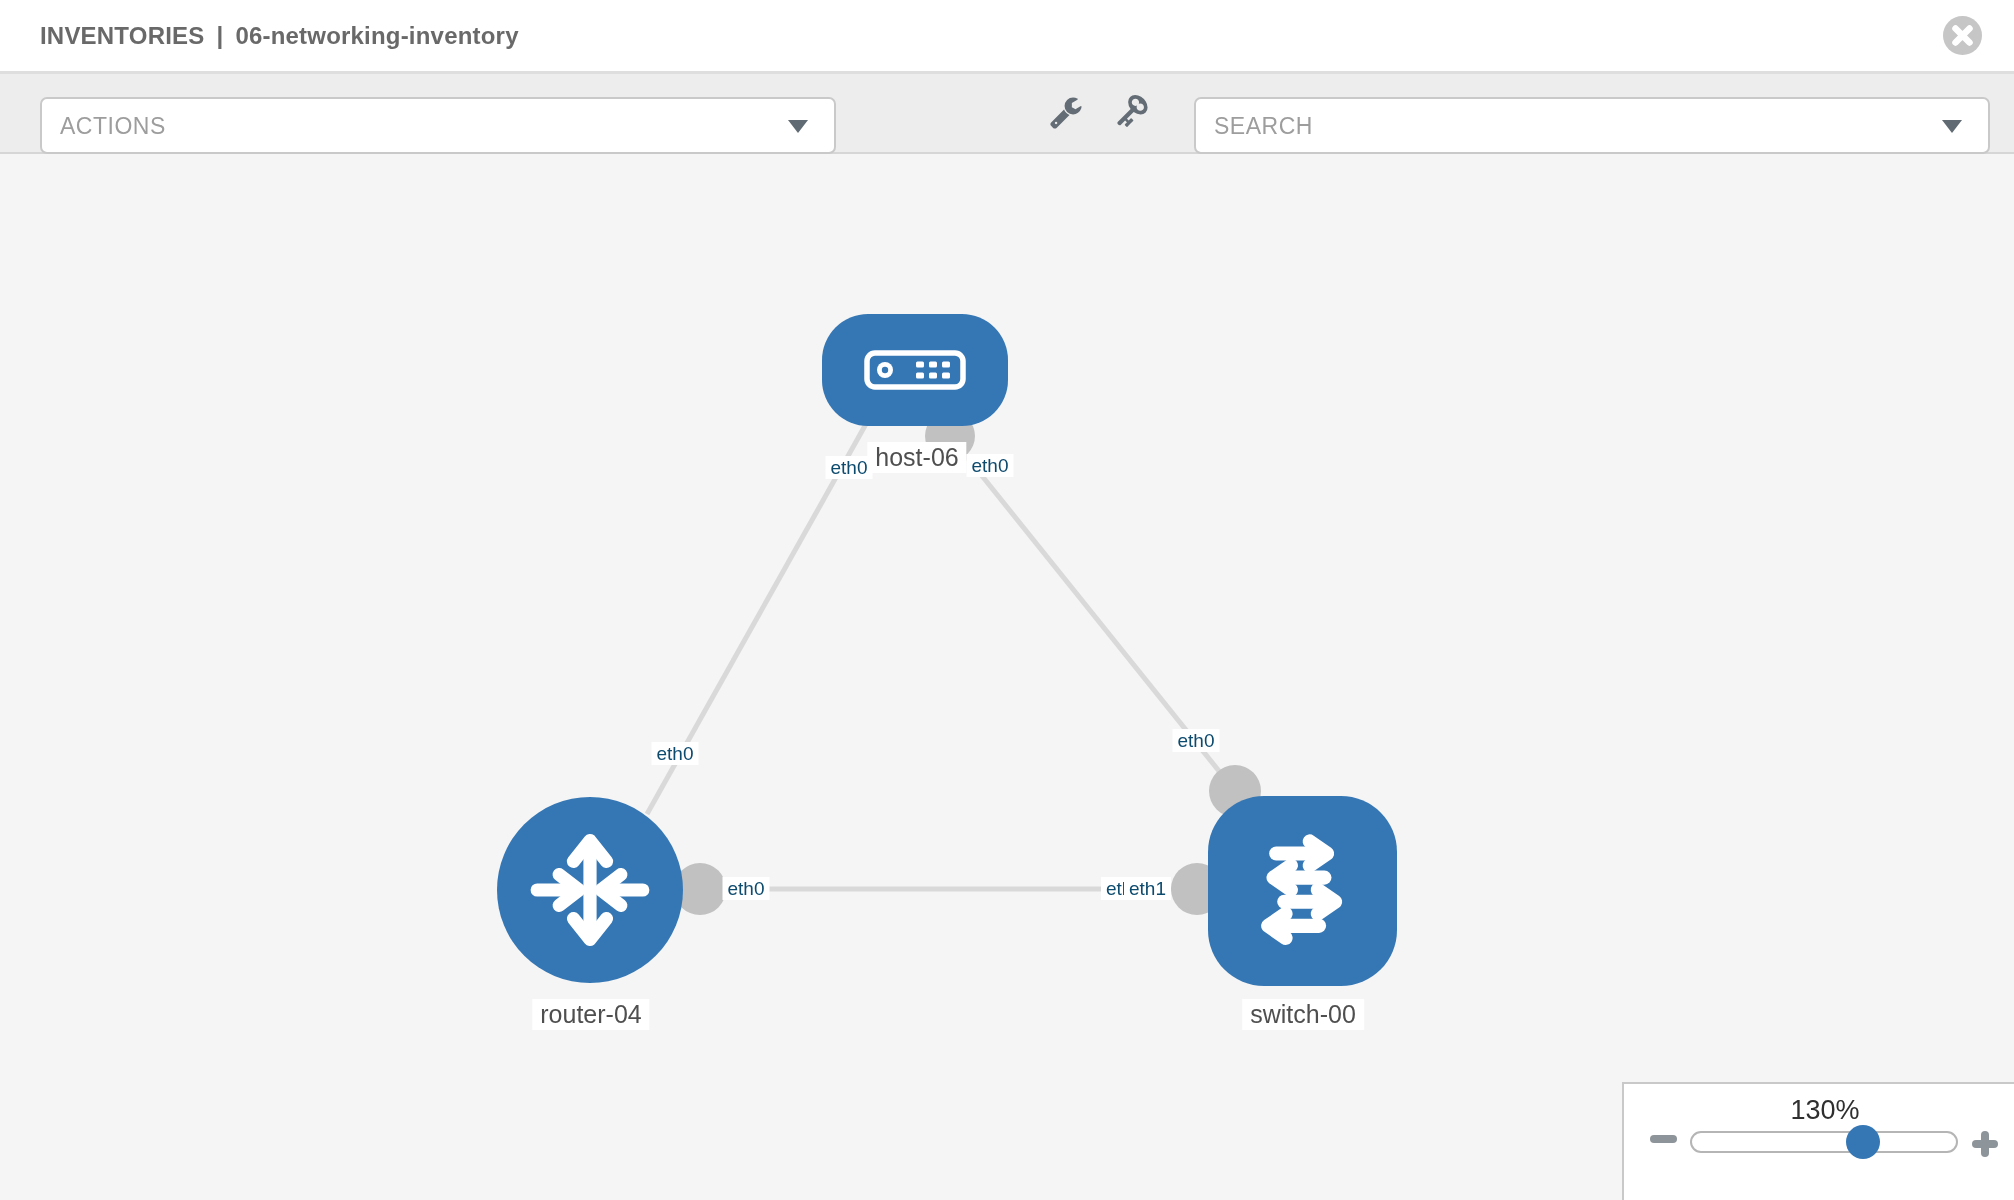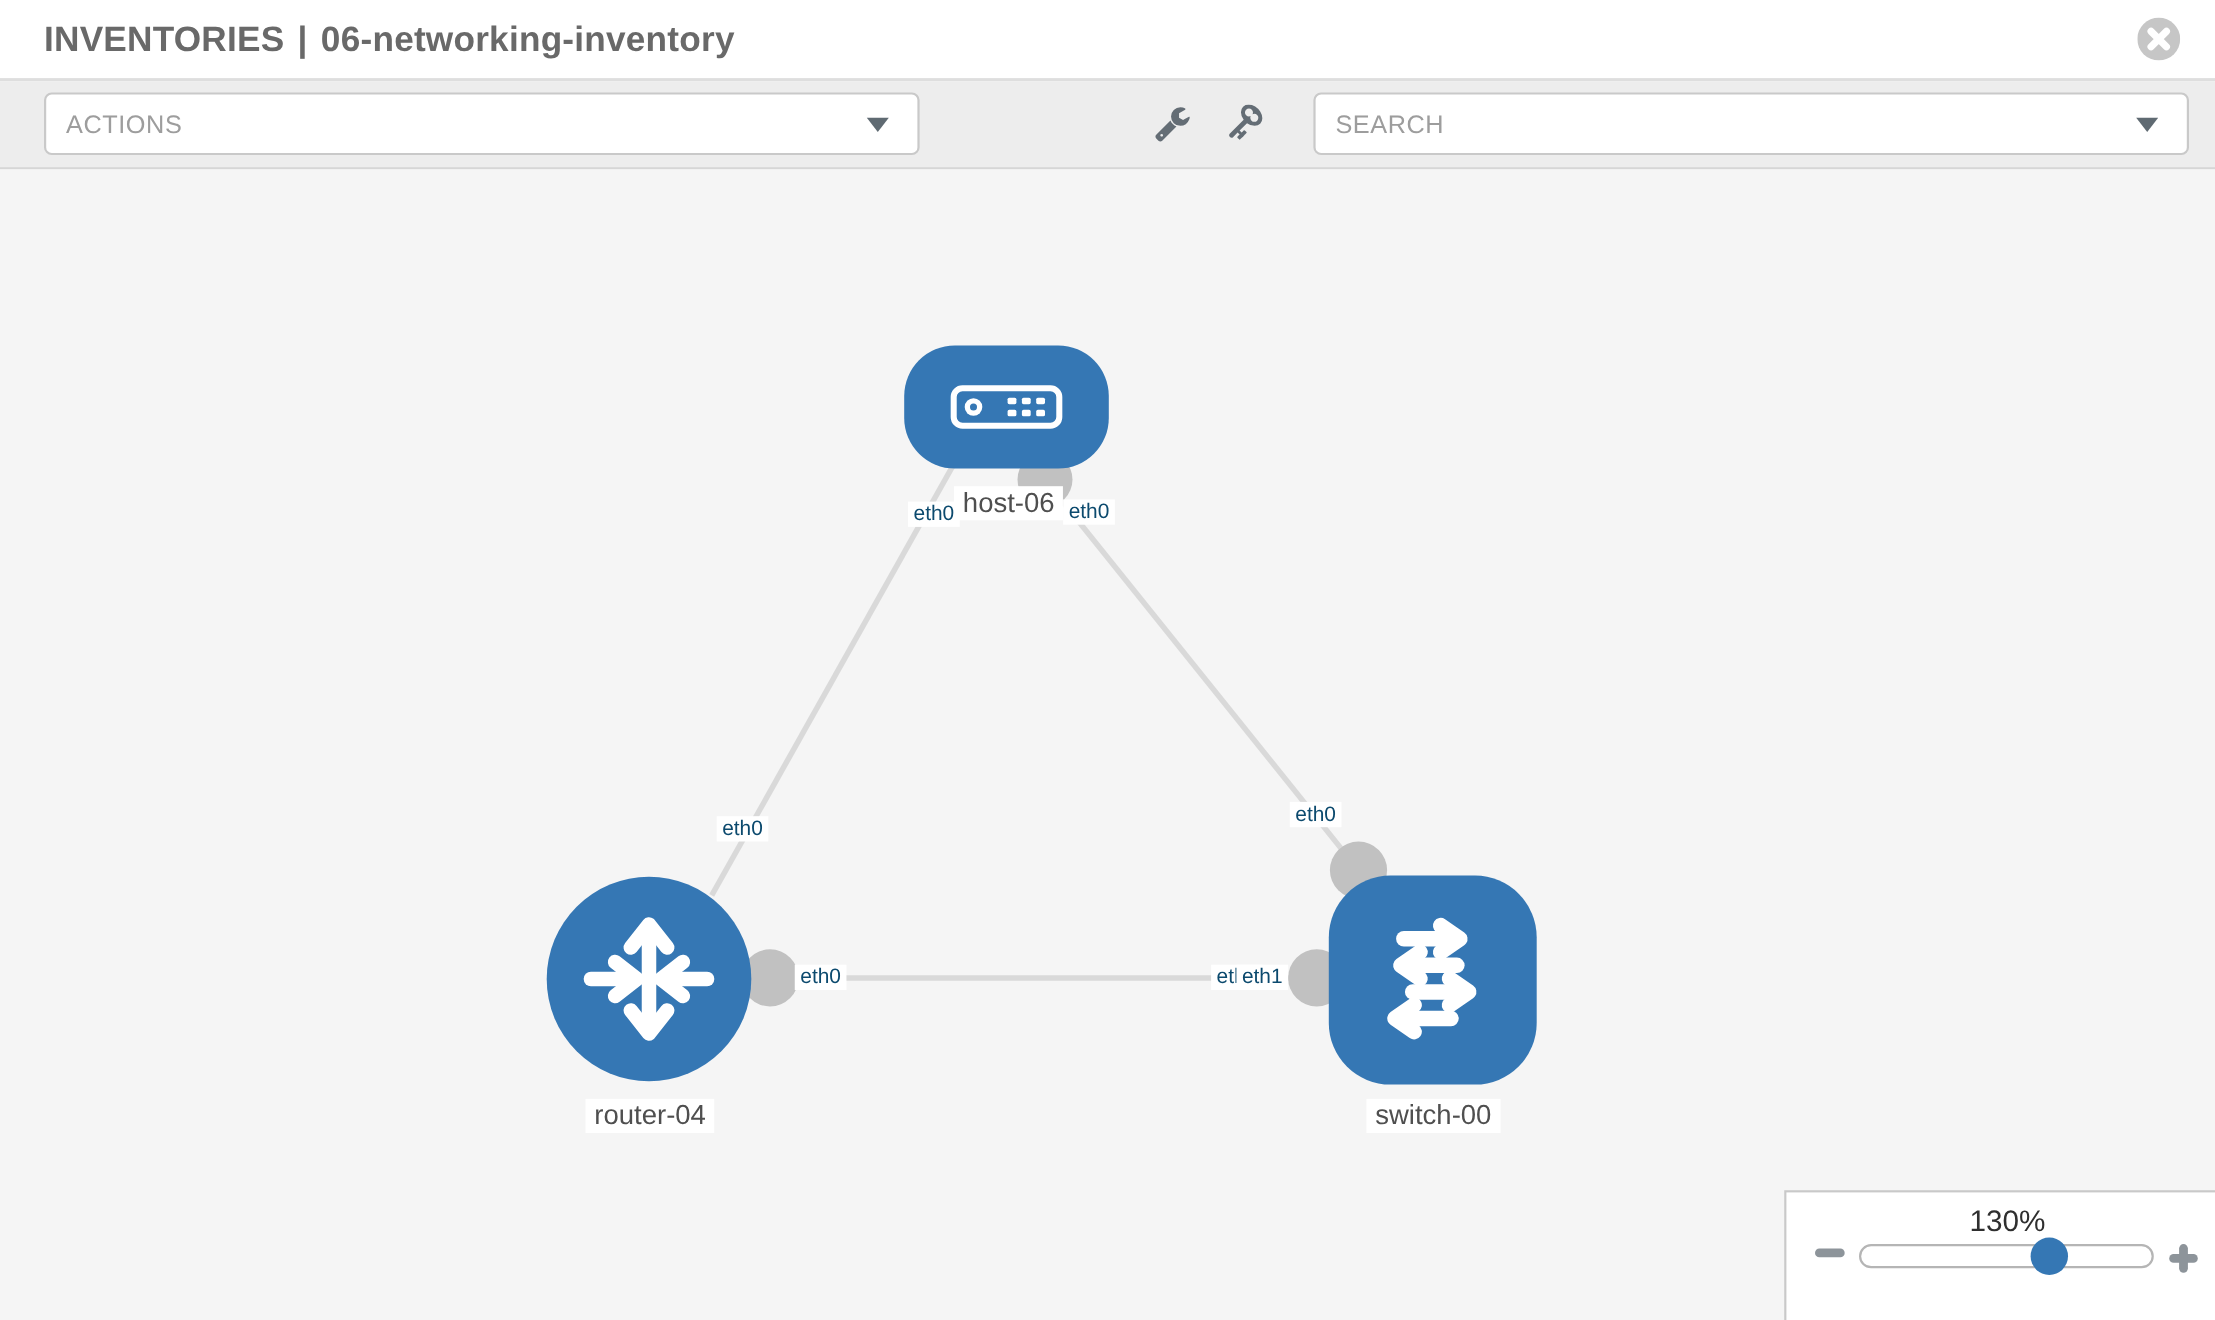--- a/index.html
+++ b/index.html
@@ -7,34 +7,34 @@
     position:relative;width:2014px;height:1200px;overflow:hidden;
     font-family:"Liberation Sans",sans-serif;background:#fff;
   }
   
   .titlebar{
     position:absolute;left:0;top:0;width:2014px;height:71px;background:#fff;
     border-bottom:3px solid #dedede;
   }
   .title{
     position:absolute;left:40px;top:0;height:71px;display:flex;align-items:center;
-    margin:0;font-size:32px;font-weight:700;color:#696969;letter-spacing:.2px;
+    margin:0;font-size:24px;font-weight:700;color:#696969;letter-spacing:.2px;
   }
   .title .sep{margin:0 12px;}
   .close-btn{
     position:absolute;right:32px;top:16px;width:39px;height:39px;padding:0;
     background:transparent;border:none;cursor:pointer;
   }
   
   .toolbar{
     position:absolute;left:0;top:74px;width:2014px;height:78px;background:#ededed;
     border-bottom:2px solid #d6d6d6;
   }
   .select{
-    position:absolute;top:10px;height:57px;background:#fff;
+    position:absolute;top:23px;height:57px;background:#fff;
     border:2px solid #c9c9c9;border-radius:7px;box-sizing:border-box;cursor:pointer;
   }
   .select.actions{left:40px;width:796px;}
   .select.search{left:1183px;width:796px;margin-left:11px;}
   .select-label{
     position:absolute;left:18px;top:50%;transform:translateY(-50%);
     font-size:23px;color:#9d9d9d;letter-spacing:.5px;
   }
   .caret{
     position:absolute;right:26px;top:50%;margin-top:-6px;width:0;height:0;

